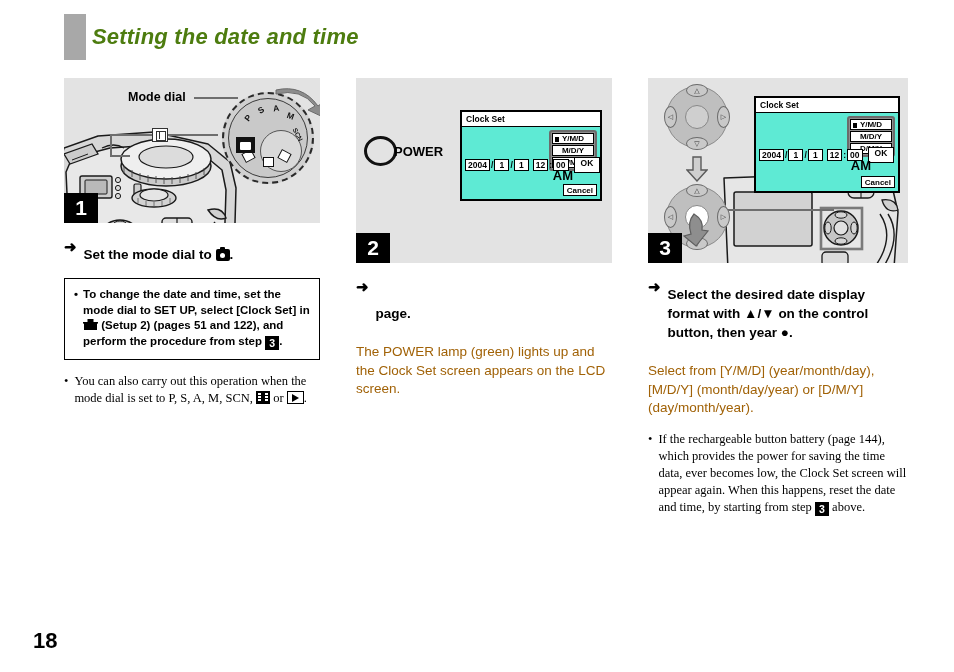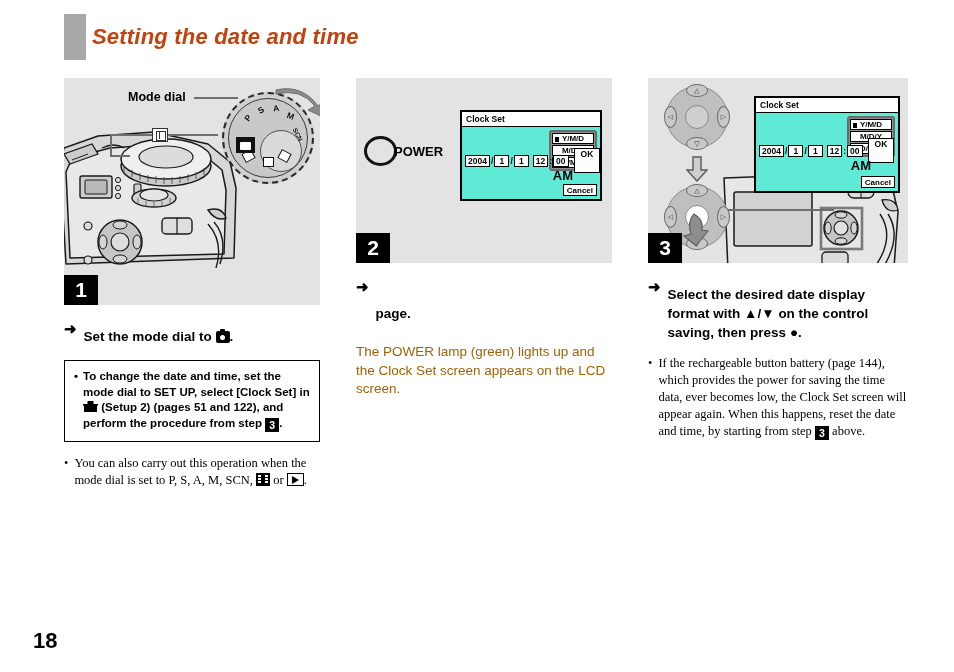--- a/index.html
+++ b/index.html
@@ -16,36 +16,36 @@
   .header { position:absolute; left:0; top:14px; width:954px; height:46px; }
   .header-bar {
     position:absolute; left:64px; top:0; width:22px; height:46px;
     background:#a8a8a8;
   }
   .header-title {
     position:absolute; left:92px; top:0; height:46px;
     display:flex; align-items:center;
     font-family:"Liberation Sans", sans-serif;
     font-weight:bold; font-style:italic;
-    font-size:22px; letter-spacing:.2px; color:#c2410c;
+    font-size:22px; letter-spacing:.2px; color:#4d7c0f;
   }
 
   
   .col { position:absolute; top:78px; }
   .col-1 { left:64px;  width:256px; }
   .col-2 { left:356px; width:256px; }
   .col-3 { left:648px; width:260px; }
 
   
   .panel {
     position:relative;
     background:#e3e3e3;
     overflow:hidden;
   }
-  .panel-1 { height:227px; }
+  .panel-1 { height:145px; }
   .panel-2 { height:185px; }
   .panel-3 { height:185px; }
 
   .step-badge {
     position:absolute; left:0; bottom:0;
     width:34px; height:30px;
     background:#000; color:#fff;
     font-family:"Liberation Sans", sans-serif;
     font-weight:bold; font-size:21px;
     display:flex; align-items:center; justify-content:center;
@@ -184,21 +184,21 @@
     font-family:"Liberation Sans", sans-serif;
     font-weight:bold; font-size:8.5px; color:#000;
   }
   .dt-field {
     background:#fff; border:1.3px solid #000;
     padding:0 2px; height:12px; line-height:11px;
     text-align:center; min-width:15px;
   }
   .dt-field.wide { min-width:25px; }
   .dt-sep { color:#000; font-size:8.5px; padding:0 0px; }
-  .dt-ok { background:#fff; border:1.3px solid #000; padding:0 6px; height:25px; line-height:11px; margin-left:4px; }
+  .dt-ok { background:#fff; border:1.3px solid #000; padding:0 6px; height:16px; line-height:11px; margin-left:4px; }
   .am-label {
     position:absolute; right:27px; bottom:16px;
     font-family:"Liberation Sans", sans-serif;
     font-weight:bold; font-size:13px; color:#000;
   }
   .cancel-btn {
     position:absolute; right:3px; bottom:3px;
     background:#fff; border:1.3px solid #000;
     font-family:"Liberation Sans", sans-serif;
     font-weight:bold; font-size:8px; color:#000;
@@ -601,25 +601,26 @@
     <div class="step-badge">3</div>
   </div>
 
   <div class="instr">
     <span class="arrow-glyph">➜</span>
     <span class="instr-text">
       <span>Select the desired date display</span><br>
       <span>format with</span>
       <span>▲</span><span>/</span><span>▼</span>
       <span>on the control</span><br>
-      <span>saving, then press</span>
+      <span>button, then year</span>
       <span>●</span><span>.</span>
     </span>
   </div>
 
+  <div class="body-p">Select from [Y/M/D] (year/month/day), [M/D/Y] (month/day/year) or [D/M/Y] (day/month/year).</div>
 
   <div class="bullet-serif">
     <span class="dot">•</span>
     <span><span>If the rechargeable button battery (page 144), which provides the power for saving the time data, ever becomes low, the Clock Set screen will appear again. When this happens, reset the date and time, by starting from step</span>
       <span class="ic-step">3</span>
       <span>above.</span></span>
   </div>
 </div>
 
 <div class="page-num">18</div>

